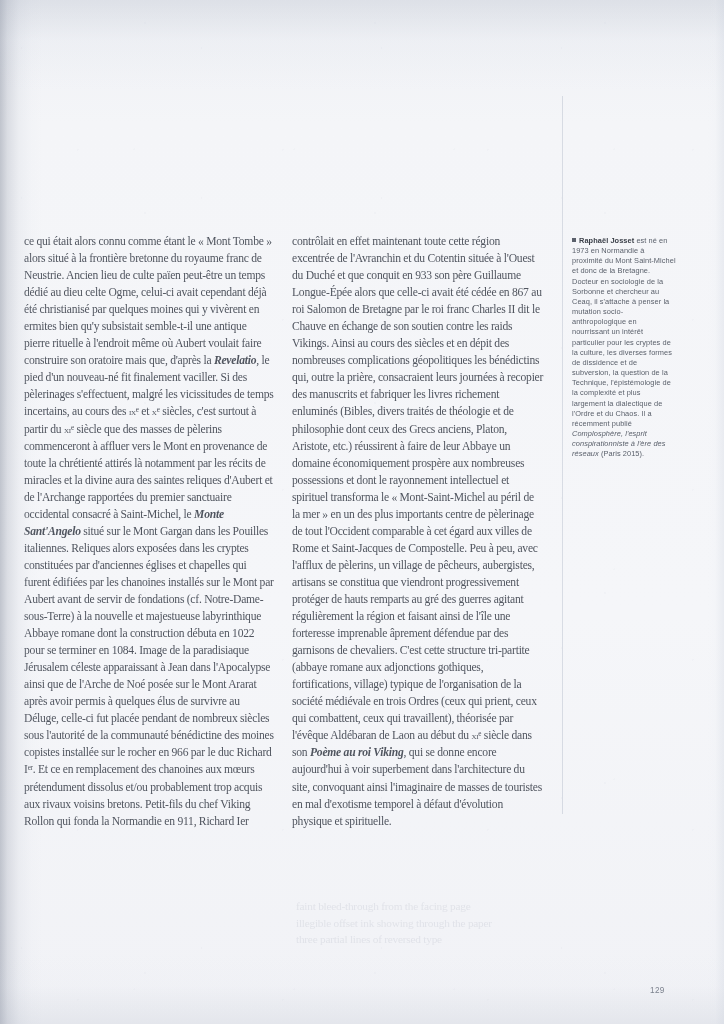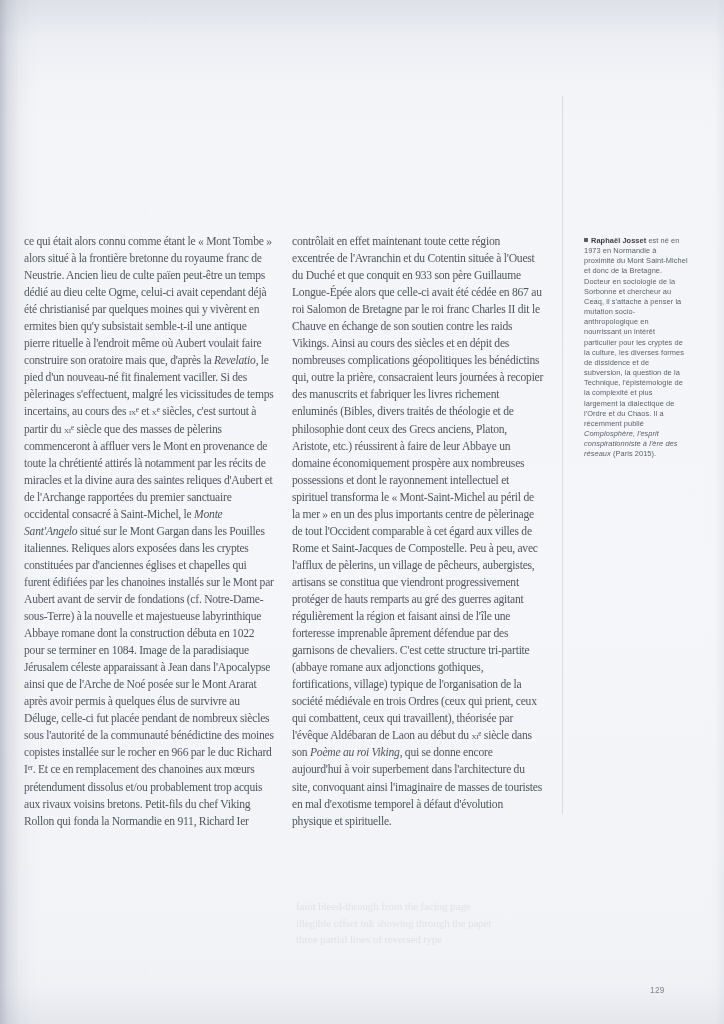--- a/index.html
+++ b/index.html
@@ -85,36 +85,36 @@
     line-height: 17.05px;
     color: #50555f;
     text-align: left;
     letter-spacing: -0.02em;
     word-spacing: -0.1px;
   }
   #col-1 { left: 24px;  top: 233px; width: 250px; }
   #col-2 { left: 292px; top: 233px; width: 252px; }
 
   .col p { margin: 0; }
-  .col i, .col em { font-style: italic; }
+  .col i, .col em { font-style: italic; font-weight: bold; }
   .col sup {
     font-size: 0.62em;
     vertical-align: 0.44em;
     line-height: 0;
   }
   .sc {
     font-variant: small-caps;
     text-transform: lowercase;
     font-size: 0.92em;
   }
 
   
   #sidebar {
     position: absolute;
-    left: 584px;
+    left: 572px;
     top: 236px;
     width: 104px;
     font-family: "Liberation Sans", sans-serif;
     font-size: 7.4px;
     line-height: 10.15px;
     color: #5a606b;
     letter-spacing: 0.01em;
   }
   #sidebar p { margin: 0; }
   #sidebar .bio-name {

